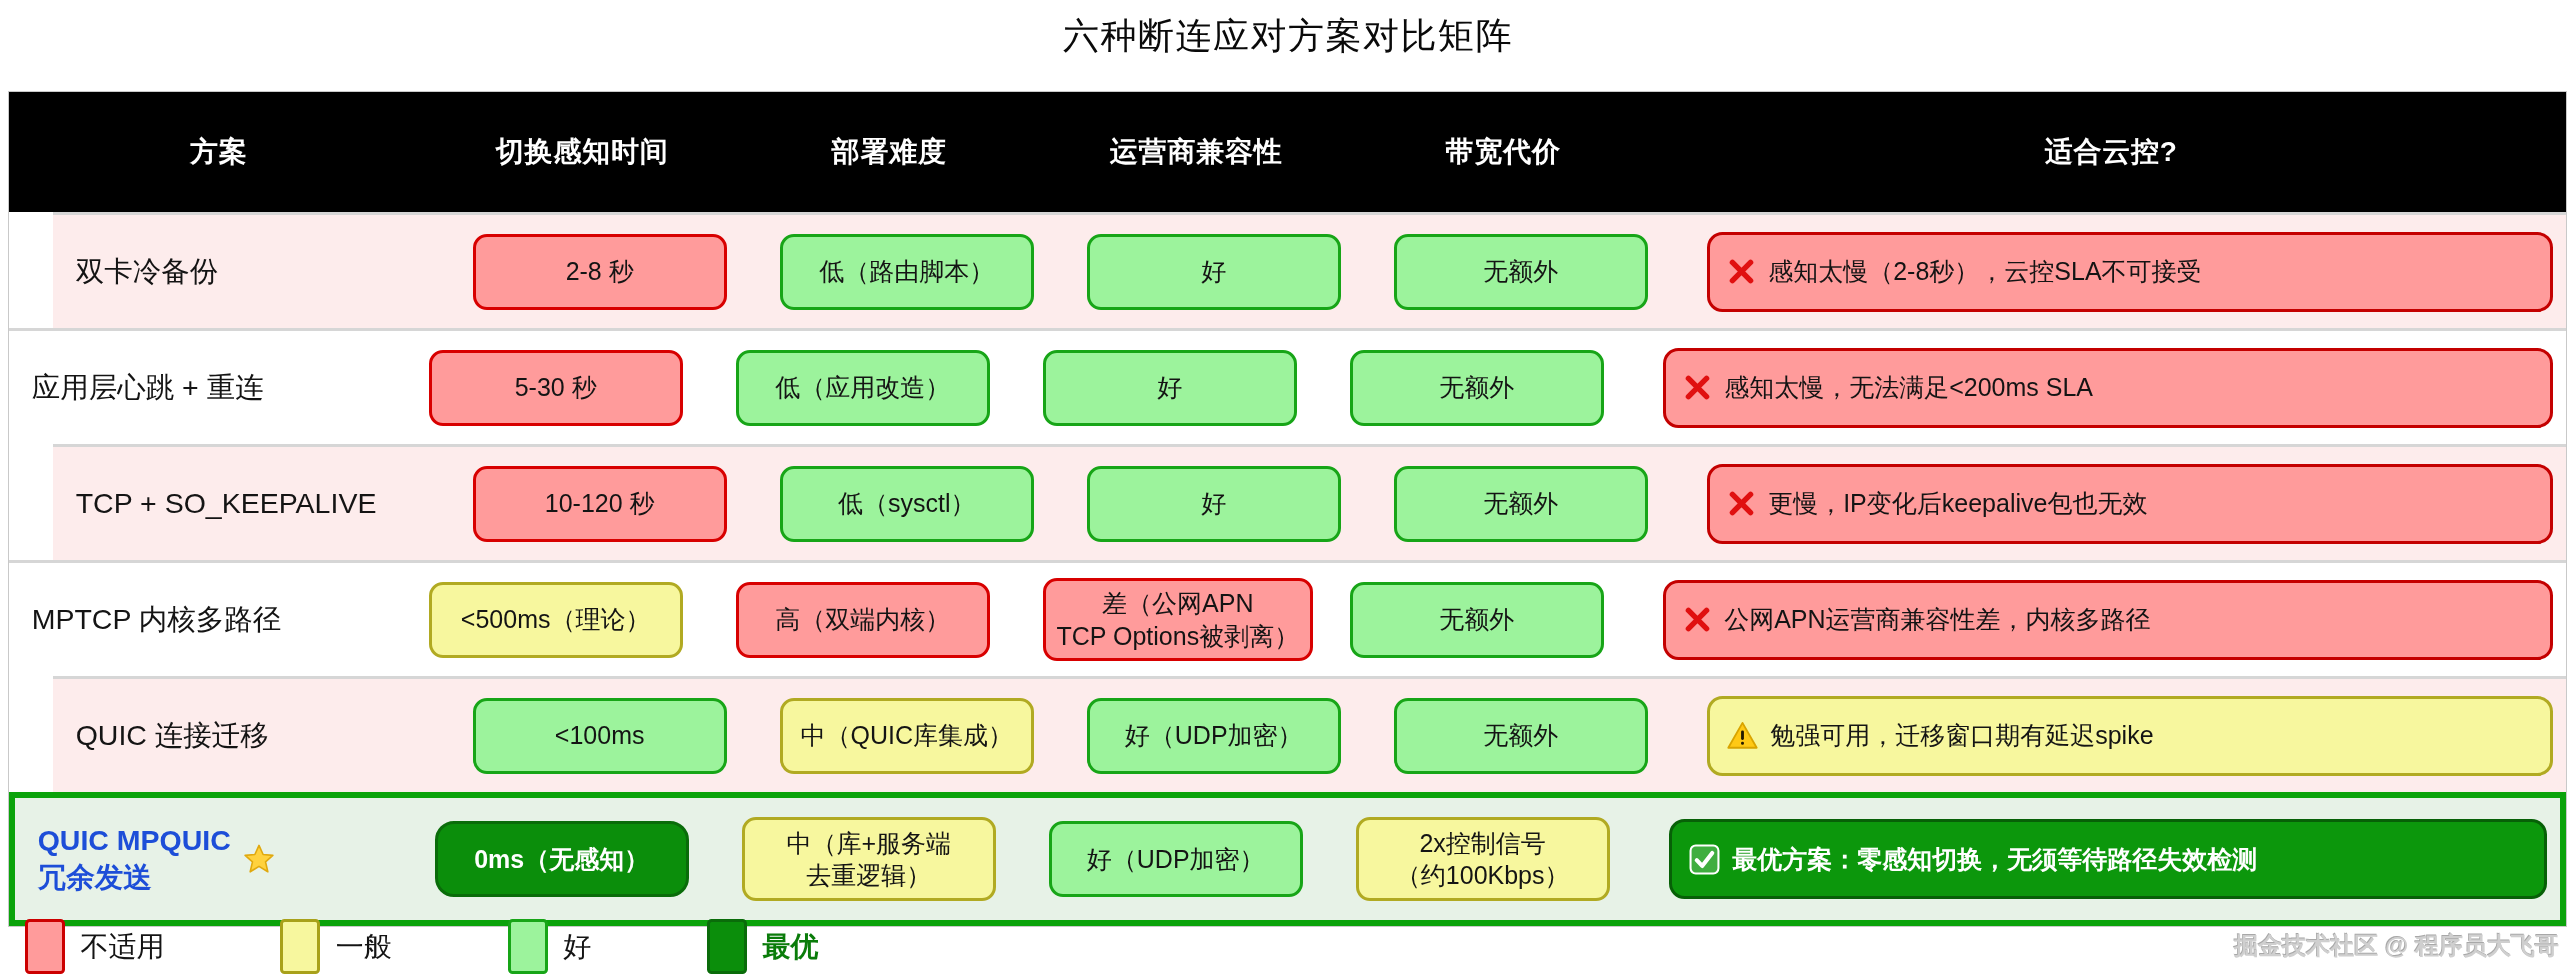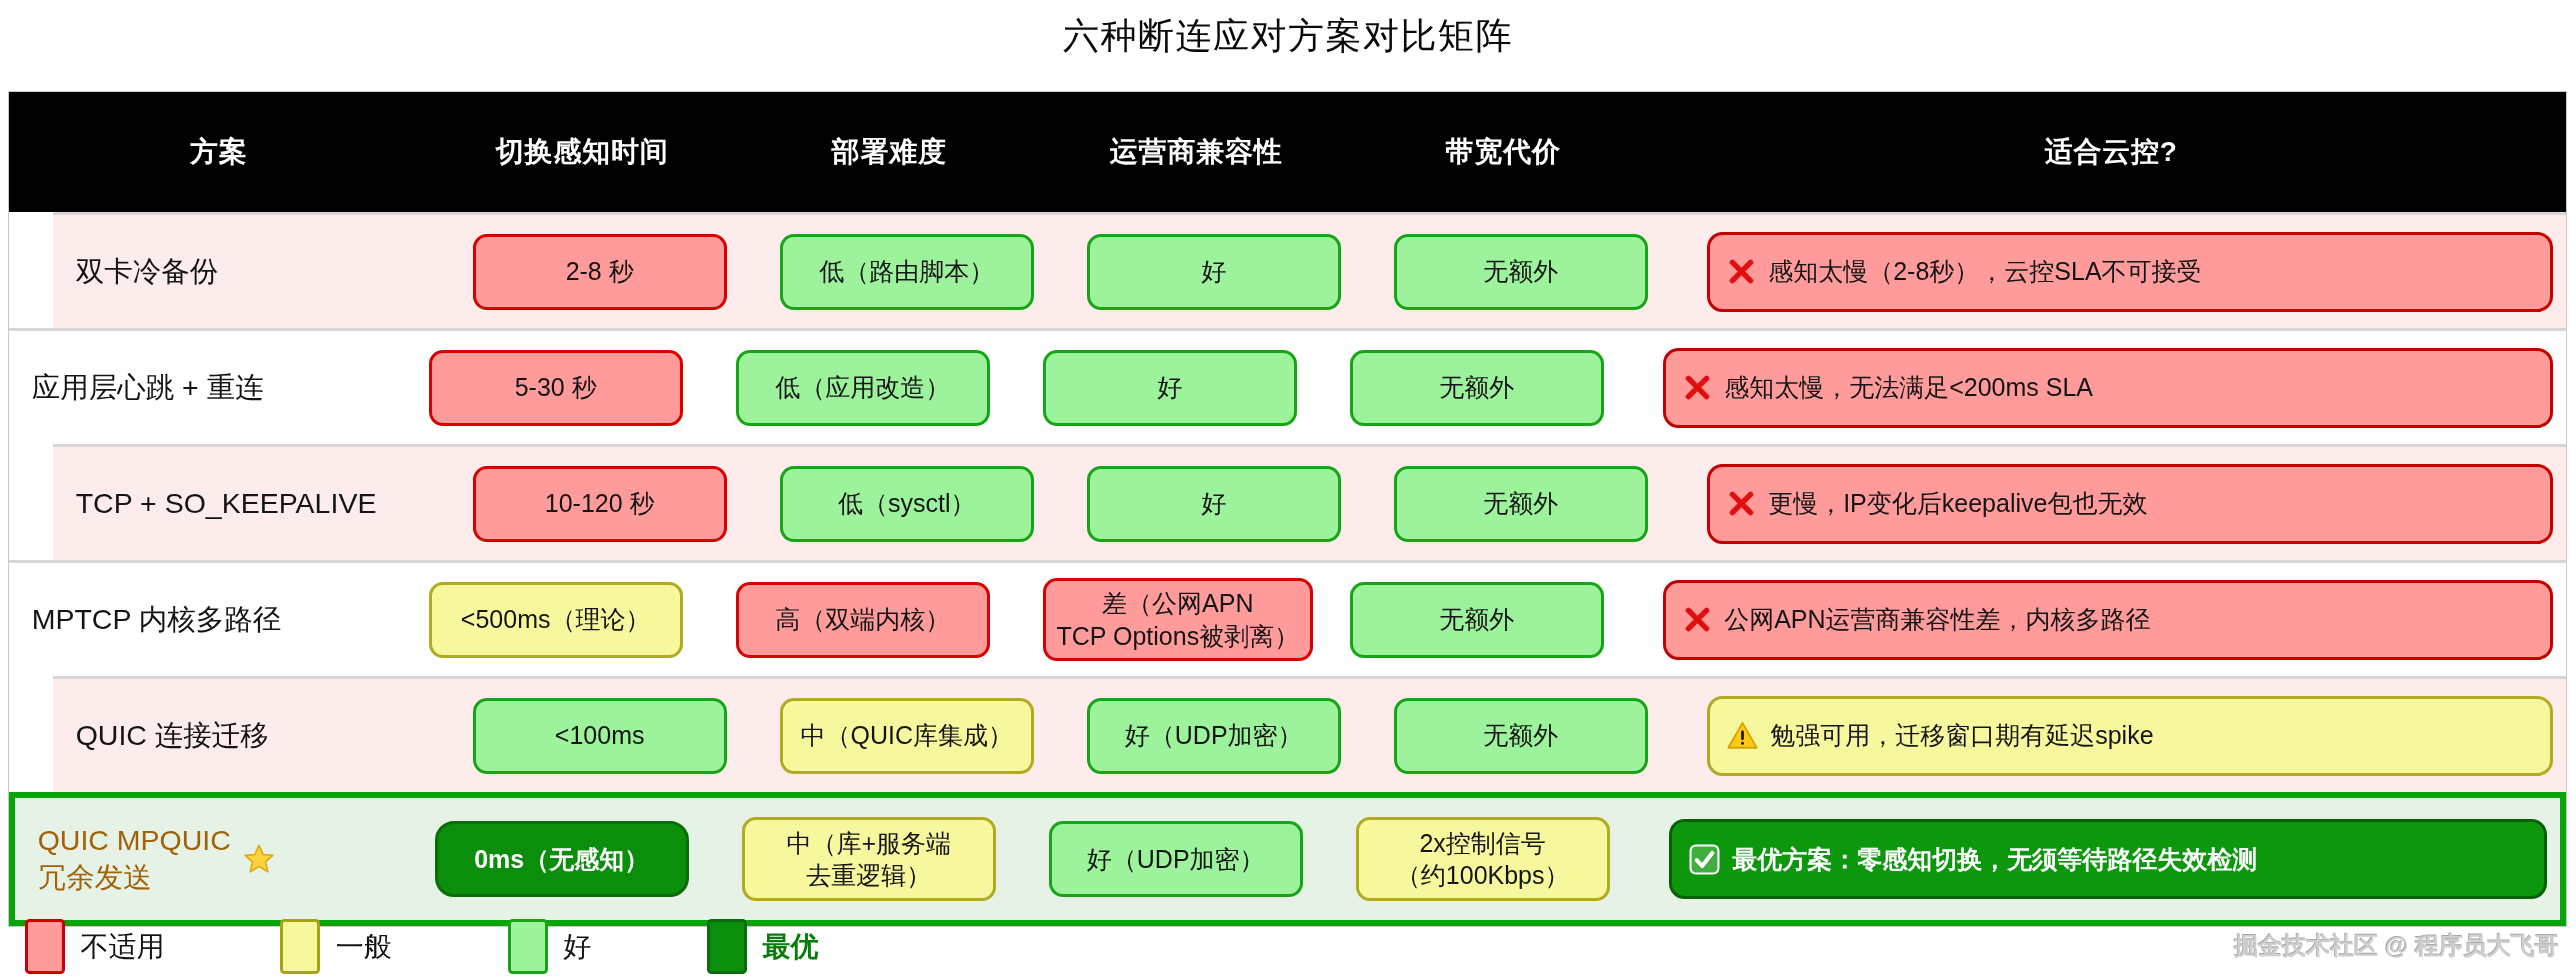--- a/index.html
+++ b/index.html
@@ -31,21 +31,21 @@
   .data-row.pink{background:#fdecec;margin-left:44px;}
   .data-row.white{background:#ffffff;}
   .data-row.best-row{
     height:134px;background:#e7f2e7;border:6.2px solid #0ba30b;
   }
   .cell-scheme{
     display:flex;align-items:center;padding-left:23px;
     font-size:28.5px;color:#141414;gap:7.7px;
   }
   .best-row .cell-scheme .scheme-text{
-    color:#a16207;font-weight:normal;white-space:pre-line;line-height:1.3;
+    color:#1d4ed8;font-weight:bold;white-space:pre-line;line-height:1.3;
   }
   .scheme-text{white-space:pre-line;}
   .cell-badge{display:flex;align-items:center;justify-content:flex-start;}
   .badge{
     min-width:254px;max-width:276px;min-height:76px;box-sizing:border-box;
     border-radius:14px;border:3.1px solid #888;
     display:flex;align-items:center;justify-content:center;
     font-size:25px;text-align:center;line-height:1.3;white-space:pre-line;
     padding:6.2px 10.8px;
   }

